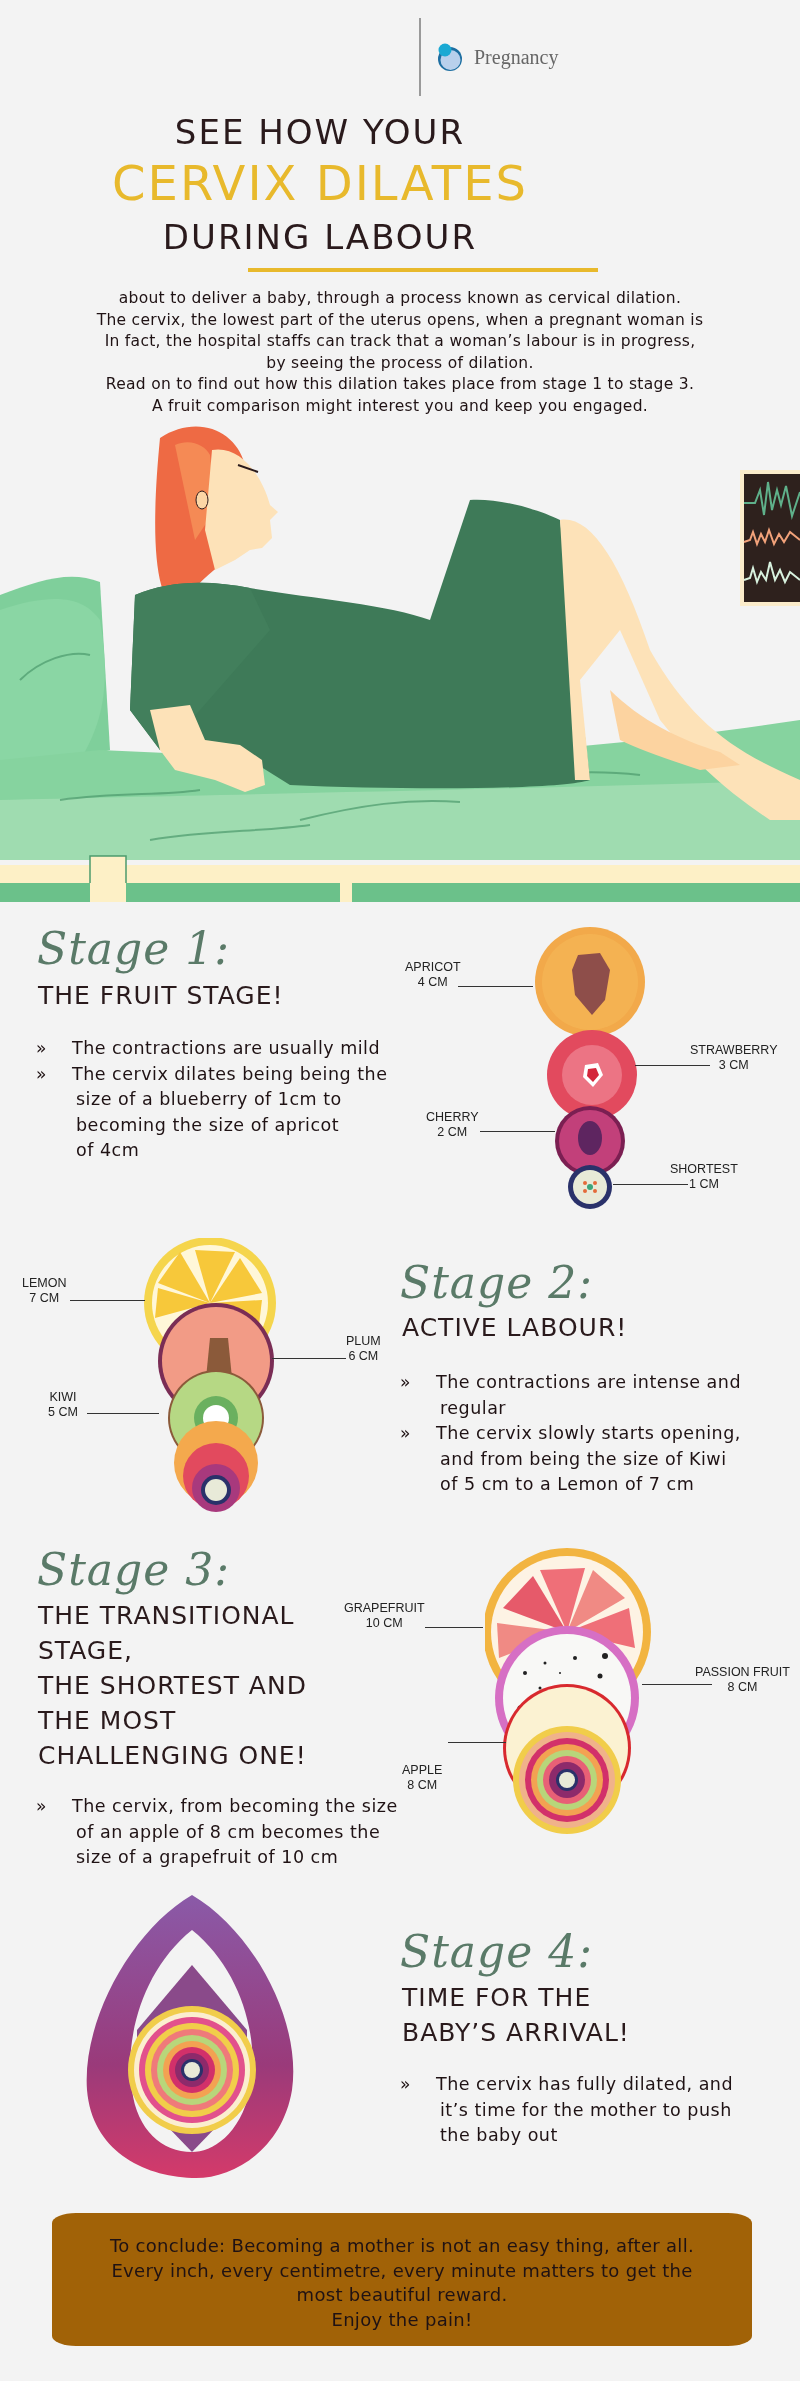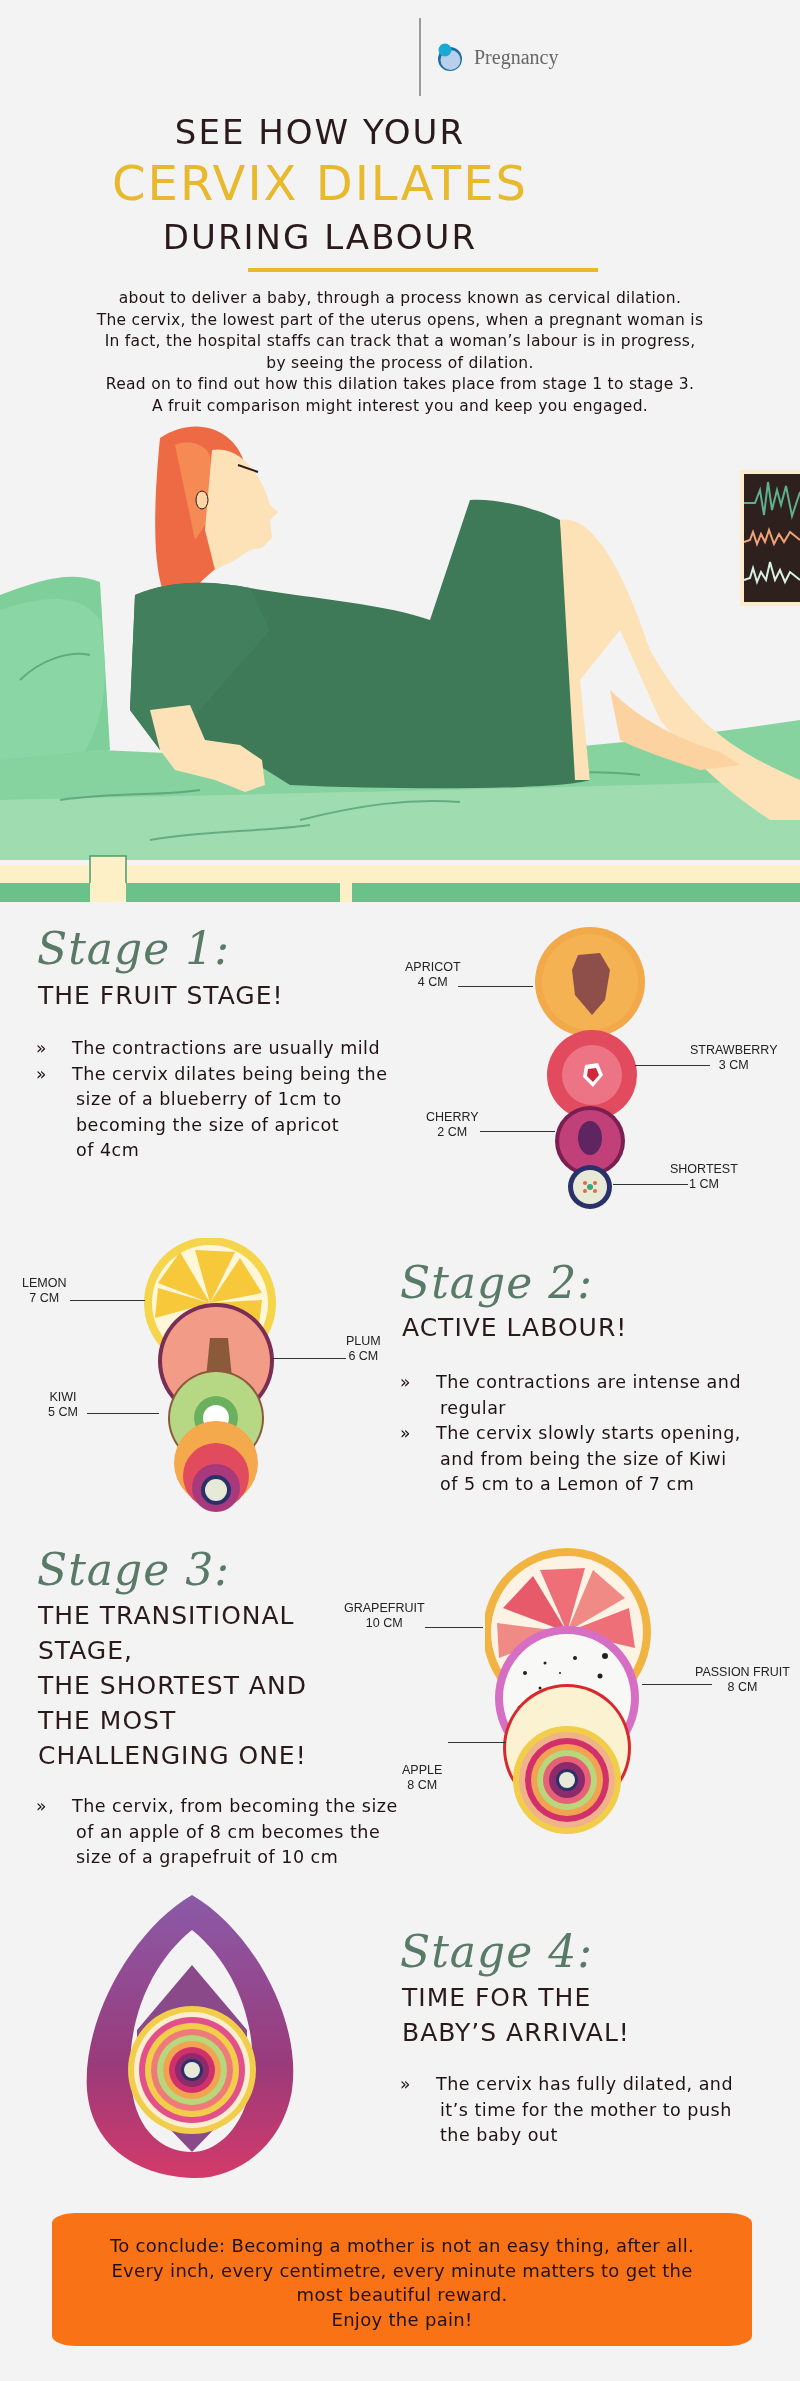--- a/index.html
+++ b/index.html
@@ -38,21 +38,21 @@
   .bullets { position: absolute; font-family: "DejaVu Sans", sans-serif; font-size: 17.5px; line-height: 25.5px; color: #1f1214; letter-spacing: 0.5px; list-style: none; }
   .bullets li { position: relative; padding-left: 36px; }
   .bullets li .chev { position: absolute; left: 0; top: 0; font-size: 17px; }
 
   .fruit-label { position: absolute; font-family: "Liberation Sans", sans-serif; font-size: 12.5px; line-height: 15px; color: #222; text-align: center; white-space: nowrap; }
   .leader { position: absolute; height: 1px; background: #333; }
 
   .fruits-svg { position: absolute; }
 
   
-  .conclusion { position: absolute; left: 52px; top: 2213px; width: 700px; height: 133px; background: #f97316; border-radius: 24px / 10px; text-align: center; padding-top: 21px; font-family: "DejaVu Sans", sans-serif; font-size: 18px; line-height: 24.5px; color: #1f1214; letter-spacing: 0.3px; }
+  .conclusion { position: absolute; left: 52px; top: 2213px; width: 700px; height: 133px; background: #a16207; border-radius: 24px / 10px; text-align: center; padding-top: 21px; font-family: "DejaVu Sans", sans-serif; font-size: 18px; line-height: 24.5px; color: #1f1214; letter-spacing: 0.3px; }
 </style>
 </head>
 <body>
 
 <div class="header">
   <div class="divider-v"></div>
   <div class="logo-preg">
     <svg class="preg-icon" viewBox="0 0 30 30">
       <circle cx="15" cy="17" r="12" fill="#1d6ea1"></circle>
       <circle cx="15.5" cy="18" r="10" fill="#b8d0ec"></circle>

